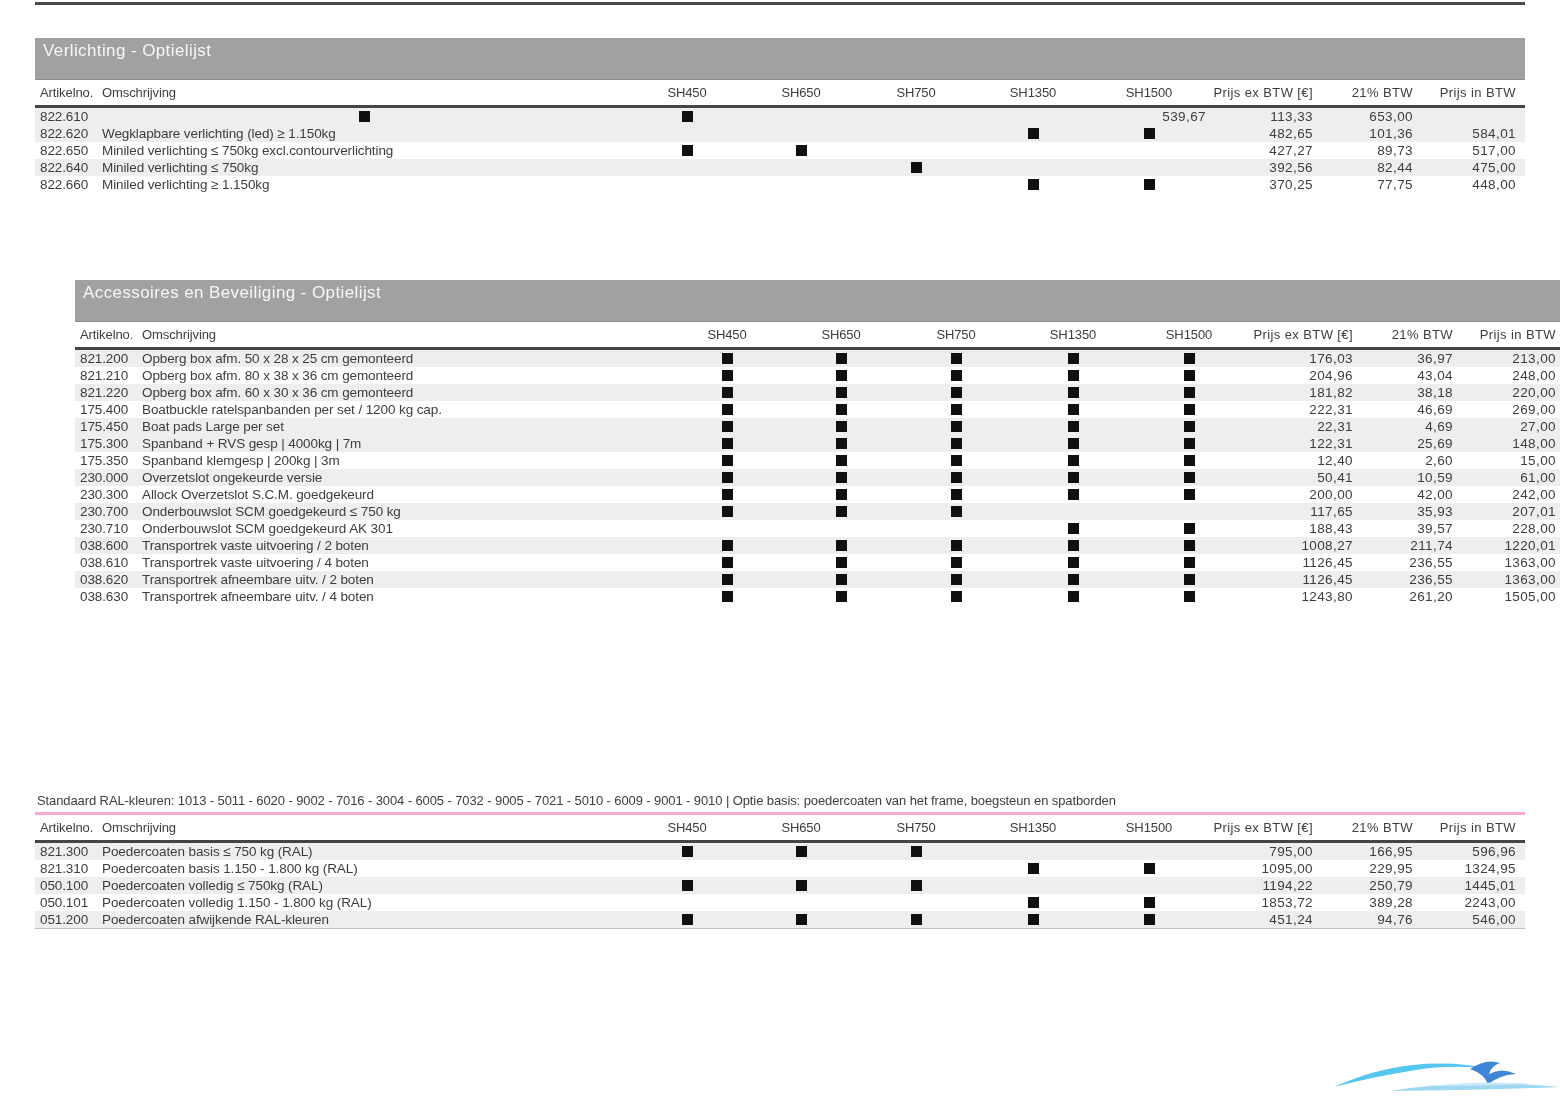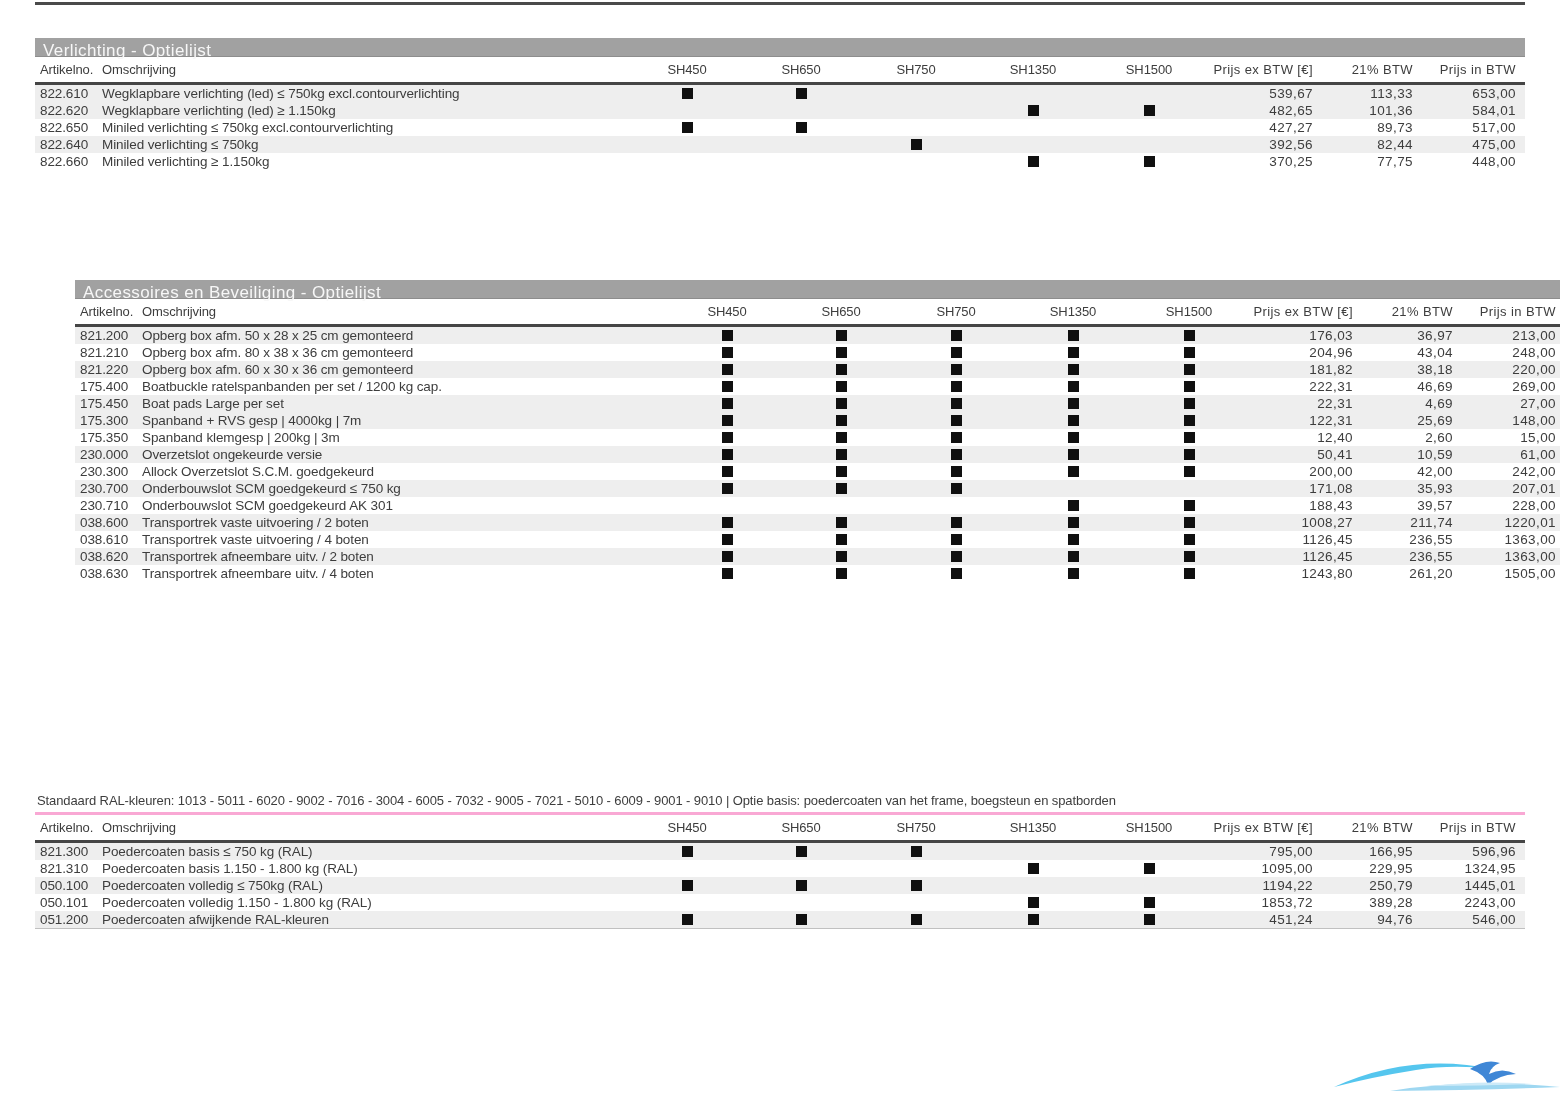--- a/index.html
+++ b/index.html
@@ -7,21 +7,21 @@
     position:relative;width:1560px;height:1101px;background:#ffffff;overflow:hidden;
     font-family:"Liberation Sans",sans-serif;color:#3d3d3d;
     letter-spacing:-0.1px;
   }
   .top-rule{position:absolute;left:35px;top:2px;width:1490px;height:3px;background:#4a4a4a;}
   .section{position:absolute;left:35px;width:1490px;}
   #sec0{top:38px;}
   #sec1{top:280px;margin-left:40px;}
   #sec2{top:790px;}
   .title-bar{
-    height:19px;line-height:25px;background:#a1a1a1;color:#f7f7f7;
+    height:42px;line-height:25px;background:#a1a1a1;color:#f7f7f7;
     font-size:17px;letter-spacing:0.4px;padding-left:8px;box-sizing:border-box;
     border-bottom:1px solid #8d8d8d;
   }
   .subtitle{
     height:22px;line-height:22px;font-size:13px;color:#3d3d3d;
     border-bottom:3px solid #f9a8d4;padding-left:2px;box-sizing:content-box;
   }
   .grid{
     display:grid;
     grid-template-columns:64px 531px 114px 114px 116px 118px 114px 107px 100px 103px;
@@ -62,21 +62,20 @@
         <div class="hcell c4">SH750</div>
         <div class="hcell c5">SH1350</div>
         <div class="hcell c6">SH1500</div>
         <div class="hcell c7">Prijs ex BTW [€]</div>
         <div class="hcell c8">21% BTW</div>
         <div class="hcell c9">Prijs in BTW</div>
       </div>
     <div class="rows">
         <div class="row grid stripe">
           <div class="cell c0">822.610</div>
-          <div class="cell c1">Wegklapbare verlichting (led) ≤ 750kg excl.contourverlichting</div>
           <div class="cell c2">
             <div class="box"></div>
           </div>
           <div class="cell c3">
             <div class="box"></div>
           </div>
           <div class="cell c4"></div>
           <div class="cell c5"></div>
           <div class="cell c6"></div>
           <div class="cell c7">539,67</div>
@@ -370,21 +369,21 @@
             <div class="box"></div>
           </div>
           <div class="cell c3">
             <div class="box"></div>
           </div>
           <div class="cell c4">
             <div class="box"></div>
           </div>
           <div class="cell c5"></div>
           <div class="cell c6"></div>
-          <div class="cell c7">171,08</div>
+          <div class="cell c7">117,65</div>
           <div class="cell c8">35,93</div>
           <div class="cell c9">207,01</div>
         </div>
         <div class="row grid">
           <div class="cell c0">230.710</div>
           <div class="cell c1">Onderbouwslot SCM goedgekeurd AK 301</div>
           <div class="cell c2"></div>
           <div class="cell c3"></div>
           <div class="cell c4"></div>
           <div class="cell c5">

